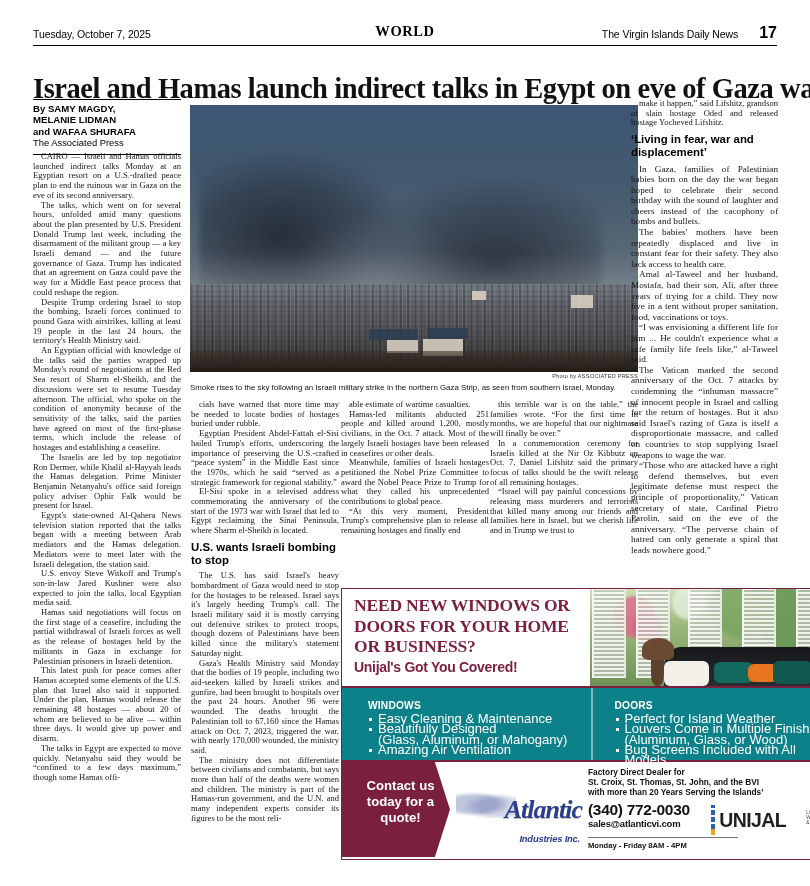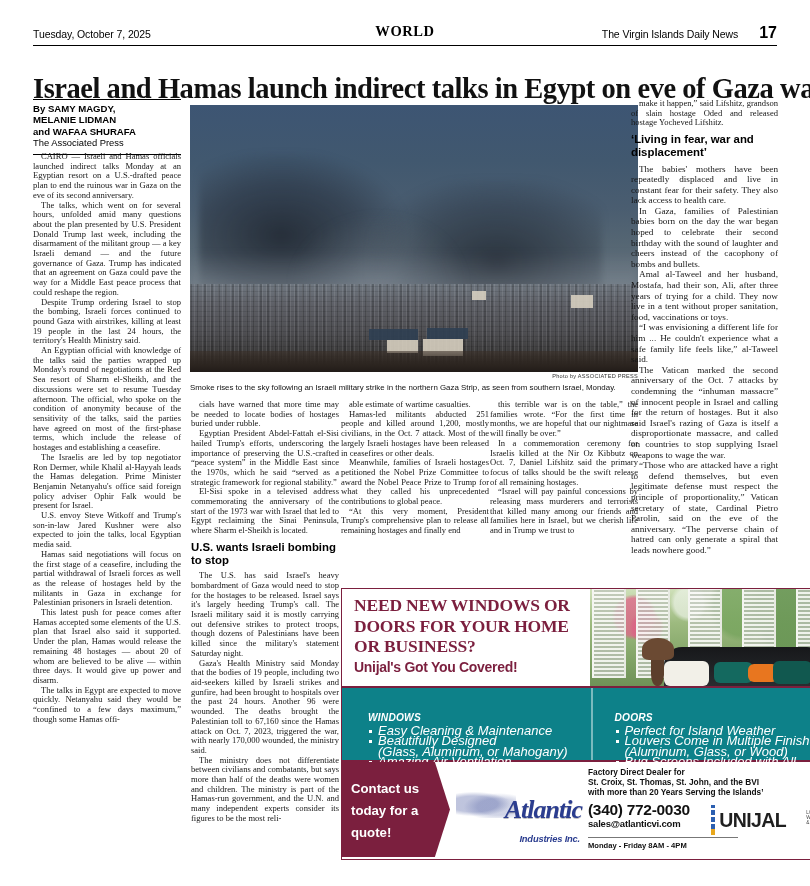--- a/index.html
+++ b/index.html
@@ -329,23 +329,22 @@
     position: relative;
     height: 72px;
     background: #0d8189;
     color: #fff;
     display: flex;
     border-top: 2px solid #7b1f3e;
     border-bottom: 2px solid #7b1f3e;
   }
   .ad-teal-col {
     flex: 1;
-    padding: 24px 0 0 26px;
+    padding: 12px 0 0 26px;
     box-sizing: border-box;
-    font-style: italic;
   }
   .ad-teal-col.right { border-left: 2px solid rgba(255,255,255,0.45); padding-left: 22px; }
   .ad-teal h4 {
     margin: 0 0 3px 0;
     font-family: "Liberation Sans", sans-serif;
     font-weight: bold;
     font-size: 10.2px;
     letter-spacing: 0.2px;
   }
   .ad-teal ul {
@@ -372,24 +371,25 @@
     align-items: stretch;
   }
   .ad-cta {
     position: relative;
     width: 108px;
     background: #7b1f3e;
     color: #fff;
     font-family: "Liberation Sans", sans-serif;
     font-weight: bold;
     font-size: 13.2px;
-    line-height: 22px;
+    line-height: 16px;
     padding: 16px 0 0 9px;
     box-sizing: border-box;
     clip-path: polygon(0 0, 86% 0, 100% 50%, 86% 100%, 0 100%);
+    text-align: center;
   }
   .ad-logo-atl {
     position: relative;
     width: 132px;
     display: flex;
     align-items: center;
     justify-content: flex-end;
   }
   .atl-word {
     color: #2b3d8f;
@@ -539,20 +539,21 @@
     <div class="photo-credit">Photo by ASSOCIATED PRESS</div>
   </div>
   <div class="photo-caption">Smoke rises to the sky following an Israeli military strike in the northern Gaza Strip, as seen from southern Israel, Monday.</div>
 
   <div class="col" id="col1">
       <p>CAIRO — Israeli and Hamas officials launched indirect talks Monday at an Egyptian resort on a U.S.-drafted peace plan to end the ruinous war in Gaza on the eve of its second anniversary.</p>
       <p>The talks, which went on for several hours, unfolded amid many questions about the plan presented by U.S. President Donald Trump last week, including the disarmament of the militant group — a key Israeli demand — and the future governance of Gaza. Trump has indicated that an agreement on Gaza could pave the way for a Middle East peace process that could reshape the region.</p>
       <p>Despite Trump ordering Israel to stop the bombing, Israeli forces continued to pound Gaza with airstrikes, killing at least 19 people in the last 24 hours, the territory's Health Ministry said.</p>
       <p>An Egyptian official with knowledge of the talks said the parties wrapped up Monday's round of negotiations at the Red Sea resort of Sharm el-Sheikh, and the discussions were set to resume Tuesday afternoon. The official, who spoke on the condition of anonymity because of the sensitivity of the talks, said the parties have agreed on most of the first-phase terms, which include the release of hostages and establishing a ceasefire.</p>
       <p>The Israelis are led by top negotiator Ron Dermer, while Khalil al-Hayyah leads the Hamas delegation. Prime Minister Benjamin Netanyahu's office said foreign policy adviser Ophir Falk would be present for Israel.</p>
+      <p>Egypt's state-owned Al-Qahera News television station reported that the talks began with a meeting between Arab mediators and the Hamas delegation. Mediators were to meet later with the Israeli delegation, the station said.</p>
       <p>U.S. envoy Steve Witkoff and Trump's son-in-law Jared Kushner were also expected to join the talks, local Egyptian media said.</p>
       <p>Hamas said negotiations will focus on the first stage of a ceasefire, including the partial withdrawal of Israeli forces as well as the release of hostages held by the militants in Gaza in exchange for Palestinian prisoners in Israeli detention.</p>
       <p>This latest push for peace comes after Hamas accepted some elements of the U.S. plan that Israel also said it supported. Under the plan, Hamas would release the remaining 48 hostages — about 20 of whom are believed to be alive — within three days. It would give up power and disarm.</p>
       <p>The talks in Egypt are expected to move quickly. Netanyahu said they would be “confined to a few days maximum,” though some Hamas offi-</p>
     </div>
   <div class="col" id="col2">
       <p>cials have warned that more time may be needed to locate bodies of hostages buried under rubble.</p>
       <p>Egyptian President Abdel-Fattah el-Sisi hailed Trump's efforts, underscoring the importance of preserving the U.S.-crafted “peace system” in the Middle East since the 1970s, which he said “served as a strategic framework for regional stability.”</p>
       <p>El-Sisi spoke in a televised address commemorating the anniversary of the start of the 1973 war with Israel that led to Egypt reclaiming the Sinai Peninsula, where Sharm el-Sheikh is located.</p>
       <div class="subhead">U.S. wants Israeli bombing to stop</div>
@@ -567,22 +568,22 @@
       <p>“At this very moment, President Trump's comprehensive plan to release all remaining hostages and finally end</p>
     </div>
   <div class="col" id="col4">
       <p>this terrible war is on the table,” the families wrote. “For the first time in months, we are hopeful that our nightmare will finally be over.”</p>
       <p>In a commemoration ceremony for Israelis killed at the Nir Oz Kibbutz on Oct. 7, Daniel Lifshitz said the primary focus of talks should be the swift release of all remaining hostages.</p>
       <p>“Israel will pay painful concessions by releasing mass murderers and terrorists that killed many among our friends and families here in Israel, but we cherish life and in Trump we trust to</p>
     </div>
   <div class="col" id="col5">
       <p>make it happen,” said Lifshitz, grandson of slain hostage Oded and released hostage Yocheved Lifshitz.</p>
       <div class="subhead">‘Living in fear, war and displacement’</div>
+      <p class="col5-lead">In Gaza, families of Palestinian babies born on the day the war began hoped to celebrate their second birthday with the sound of laughter and cheers instead of the cacophony of bombs and bullets.</p>
       <p class="col5-lead">The babies' mothers have been repeatedly displaced and live in constant fear for their safety. They also lack access to health care.</p>
-      <p class="col5-lead">In Gaza, families of Palestinian babies born on the day the war began hoped to celebrate their second birthday with the sound of laughter and cheers instead of the cacophony of bombs and bullets.</p>
       <p class="col5-lead">Amal al-Taweel and her husband, Mostafa, had their son, Ali, after three years of trying for a child. They now live in a tent without proper sanitation, food, vaccinations or toys.</p>
       <p class="col5-lead">“I was envisioning a different life for him ... He couldn't experience what a safe family life feels like,” al-Taweel said.</p>
       <p class="col5-lead">The Vatican marked the second anniversary of the Oct. 7 attacks by condemning the “inhuman massacre” of innocent people in Israel and calling for the return of hostages. But it also said Israel's razing of Gaza is itself a disproportionate massacre, and called on countries to stop supplying Israel weapons to wage the war.</p>
       <p class="col5-lead">“Those who are attacked have a right to defend themselves, but even legitimate defense must respect the principle of proportionality,” Vatican secretary of state, Cardinal Pietro Parolin, said on the eve of the anniversary. “The perverse chain of hatred can only generate a spiral that leads nowhere good.”</p>
     </div>
 
   <div class="ad">
     <div class="ad-top">
       <div class="ad-photo">
         <div class="veranda"></div>

